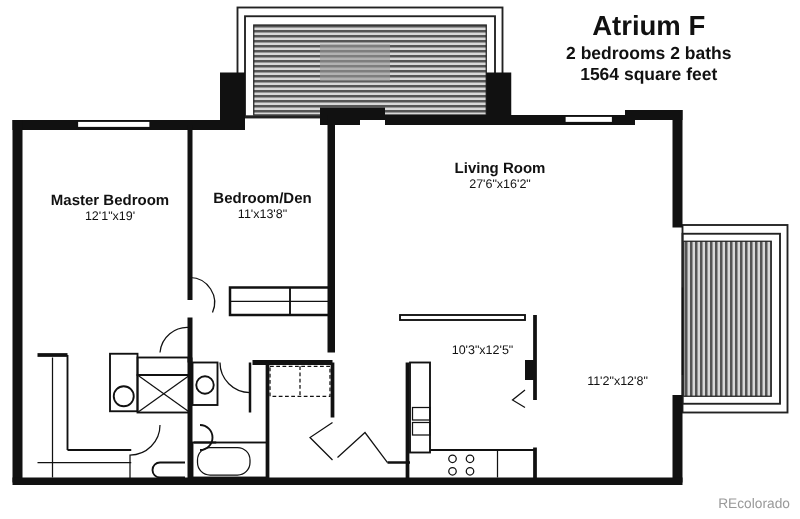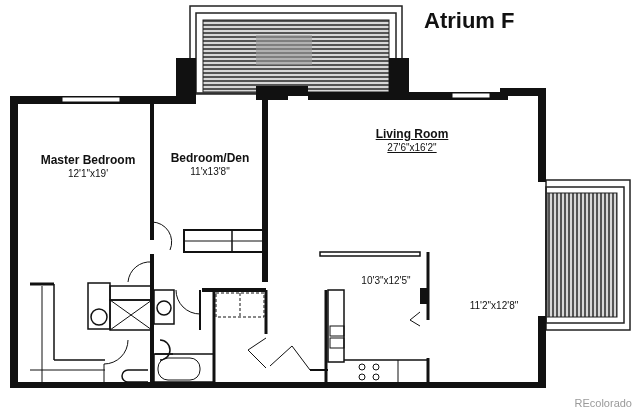--- a/index.html
+++ b/index.html
@@ -1,18 +1,18 @@
 <!DOCTYPE html>
 <html><head>
   <meta charset="utf-8">
   <style>
     html, body { margin: 0; padding: 0; background: #ffffff; }
     body { width: 640px; height: 415px; position: relative; overflow: hidden; font-family: "Liberation Sans", sans-serif; }
     .plan { position: absolute; left: 0; top: 0; }
-    .title-block { position: absolute; left: 424px; top: 8px; width: 190px; color: #111; }
+    .title-block { position: absolute; left: 424px; top: 8px; width: 190px; text-align: center; color: #111; }
     .title { font-size: 22px; font-weight: bold; line-height: 26px; }
     .sub { font-size: 14px; font-weight: bold; line-height: 17px; }
     .room-label { position: absolute; text-align: center; color: #111; }
     .room-name { font-size: 12px; font-weight: bold; line-height: 14px; white-space: nowrap; }
     .room-dim { font-size: 10px; line-height: 13px; white-space: nowrap; }
     .watermark { position: absolute; right: 8px; bottom: 6px; font-size: 11px; color: #9a9a9a; }
   </style>
 </head>
 <body>
 
@@ -109,33 +109,35 @@
     <circle cx="376" cy="367" r="3" stroke-width="1"></circle>
     <circle cx="362" cy="377" r="3" stroke-width="1"></circle>
     <circle cx="376" cy="377" r="3" stroke-width="1"></circle>
     <line x1="398" y1="360" x2="398" y2="382" stroke-width="1"></line>
     <line x1="546" y1="230" x2="546" y2="300" stroke-width="1"></line>
   </g>
 </svg>
 
 <div class="title-block">
   <div class="title">Atrium F</div>
+  <div class="sub">2 bedrooms 2 baths</div>
+  <div class="sub">1564 square feet</div>
 </div>
 
 <div class="room-label" style="left:34px; top:153px; width:108px;">
   <div class="room-name">Master Bedroom</div>
   <div class="room-dim">12'1"x19'</div>
 </div>
 
 <div class="room-label" style="left:160px; top:151px; width:100px;">
   <div class="room-name">Bedroom/Den</div>
   <div class="room-dim">11'x13'8"</div>
 </div>
 
-<div class="room-label" style="left:362px; top:127px; width:100px;text-decoration:underline;">
+<div class="room-label" style="left:350px; top:127px; width:100px;">
   <div class="room-name">Living Room</div>
   <div class="room-dim">27'6"x16'2"</div>
 </div>
 
 <div class="room-label" style="left:346px; top:274px; width:80px;">
   <div class="room-dim">10'3"x12'5"</div>
 </div>
 
 <div class="room-label" style="left:444px; top:299px; width:100px;">
   <div class="room-dim">11'2"x12'8"</div>

